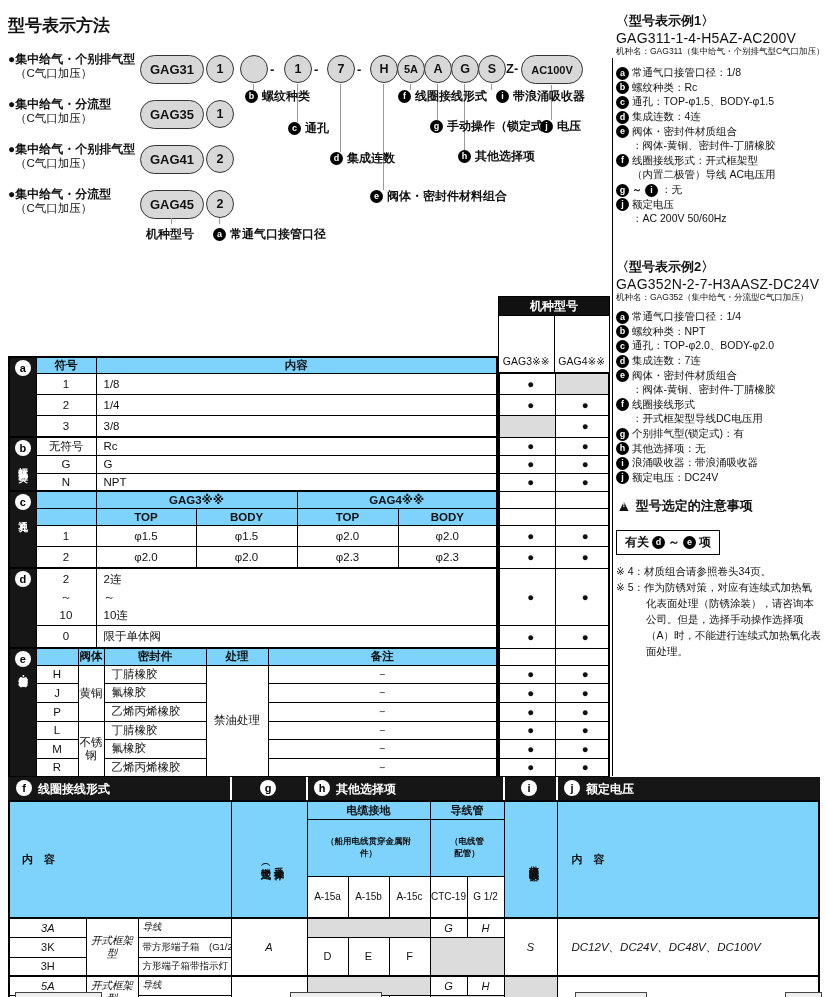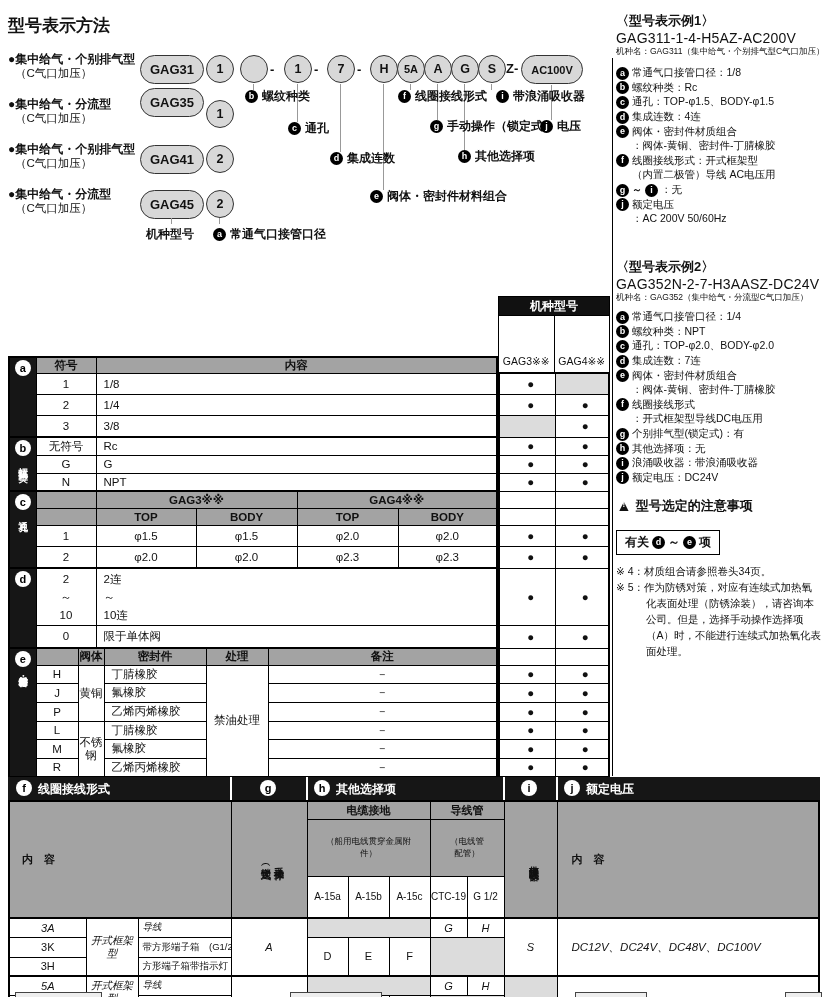--- a/index.html
+++ b/index.html
@@ -36,36 +36,36 @@
   
   .mhdr{position:absolute;}
   .mhdr-t{height:18px;background:#111;color:#fff;font-size:12px;font-weight:bold;text-align:center;line-height:18px;border:1px solid #000;}
   .mhdr-c{display:flex;height:56px;border:1px solid #000;border-top:none;}
   .mhdr-c div{flex:1;display:flex;align-items:flex-end;justify-content:center;font-size:10.5px;padding-bottom:5px;}
   .mhdr-c div:first-child{border-right:1px solid #000;}
   
   table.sec{position:absolute;border-collapse:collapse;table-layout:fixed;background:#fff;border:2px solid #000;}
   table.sec td{border:1px solid #000;font-size:11.5px;padding:0 0 0 7px;overflow:hidden;}
   table.sec td.c{text-align:center;padding:0;}
-  table.sec td.gh{background:#a3a3a3;font-weight:bold;}
+  table.sec td.gh{background:#7dd3fc;font-weight:bold;}
   table.sec td.bar{background:#161616;padding:2px 0 0 0;text-align:center;vertical-align:top;}
   .wdot{display:inline-block;width:16px;height:16px;border-radius:50%;background:#fff;color:#000;
         font-size:11px;line-height:16px;text-align:center;font-weight:bold;}
   .vtext{display:block;margin:3px auto 0;writing-mode:vertical-rl;color:#fff;font-size:9.5px;font-weight:bold;letter-spacing:2px;}
   .pre{white-space:pre-line;line-height:18px;}
   td.wrap{word-break:break-all;padding:0 2px;line-height:13px;}
   td.dc{text-align:center;padding:0;font-size:13px;}
   td.gz{background:#dcdcdc;}
   
   .band{position:absolute;background:#161616;}
   .band .wdot{position:absolute;top:3px;}
   .btitle{position:absolute;top:4px;color:#fff;font-size:12px;font-weight:bold;white-space:nowrap;}
   .bsep{position:absolute;top:0;width:2px;height:100%;background:#fff;}
   table.bt td{font-size:11px;}
-  table.bt td.small{font-size:8.5px;text-align:center;padding:16px;font-weight:normal;}
+  table.bt td.small{font-size:8.5px;text-align:center;padding:16px;font-weight:bold;}
   table.bt td.desc{font-size:9.5px;padding-left:4px;white-space:nowrap;}
   table.bt td.grp{font-size:10.5px;text-align:center;padding:0;white-space:pre-line;line-height:13px;}
   table.bt td.volt{padding-left:14px;font-size:11.5px;}
   td.vcell{text-align:center;padding:0;vertical-align:middle;}
   .vtext2{display:inline-block;writing-mode:vertical-rl;white-space:pre-line;font-size:10px;font-weight:bold;line-height:13px;letter-spacing:1px;}
   tr.sep td{border-top:2px solid #000;font-style:italic;}
   .frag{position:absolute;height:6px;border:1px solid #444;background:#eee;}
 </style>
 </head>
 <body>
@@ -86,21 +86,21 @@
     <div>●集中给气・个别排气型</div>
     <div class="sub">（C气口加压）</div>
   </div>
   <div class="tlabel" style="top:187px">
     <div>●集中给气・分流型</div>
     <div class="sub">（C气口加压）</div>
   </div>
 
   <div class="oval" style="left:140px;top:55px;width:62px">GAG31</div>
   <div class="circ" style="left:206px;top:55px">1</div>
-  <div class="oval" style="left:140px;top:88px;width:62px">GAG35</div>
+  <div class="oval" style="left:140px;top:100px;width:62px">GAG35</div>
   <div class="circ" style="left:206px;top:100px">1</div>
   <div class="oval" style="left:140px;top:145px;width:62px">GAG41</div>
   <div class="circ" style="left:206px;top:145px">2</div>
   <div class="oval" style="left:140px;top:190px;width:62px">GAG45</div>
   <div class="circ" style="left:206px;top:190px">2</div>
 
   <div class="circ" style="left:240px;top:55px"></div>
   <div class="dashch" style="left:270px;top:62px">-</div>
   <div class="circ" style="left:284px;top:55px">1</div>
   <div class="dashch" style="left:314px;top:62px">-</div>

